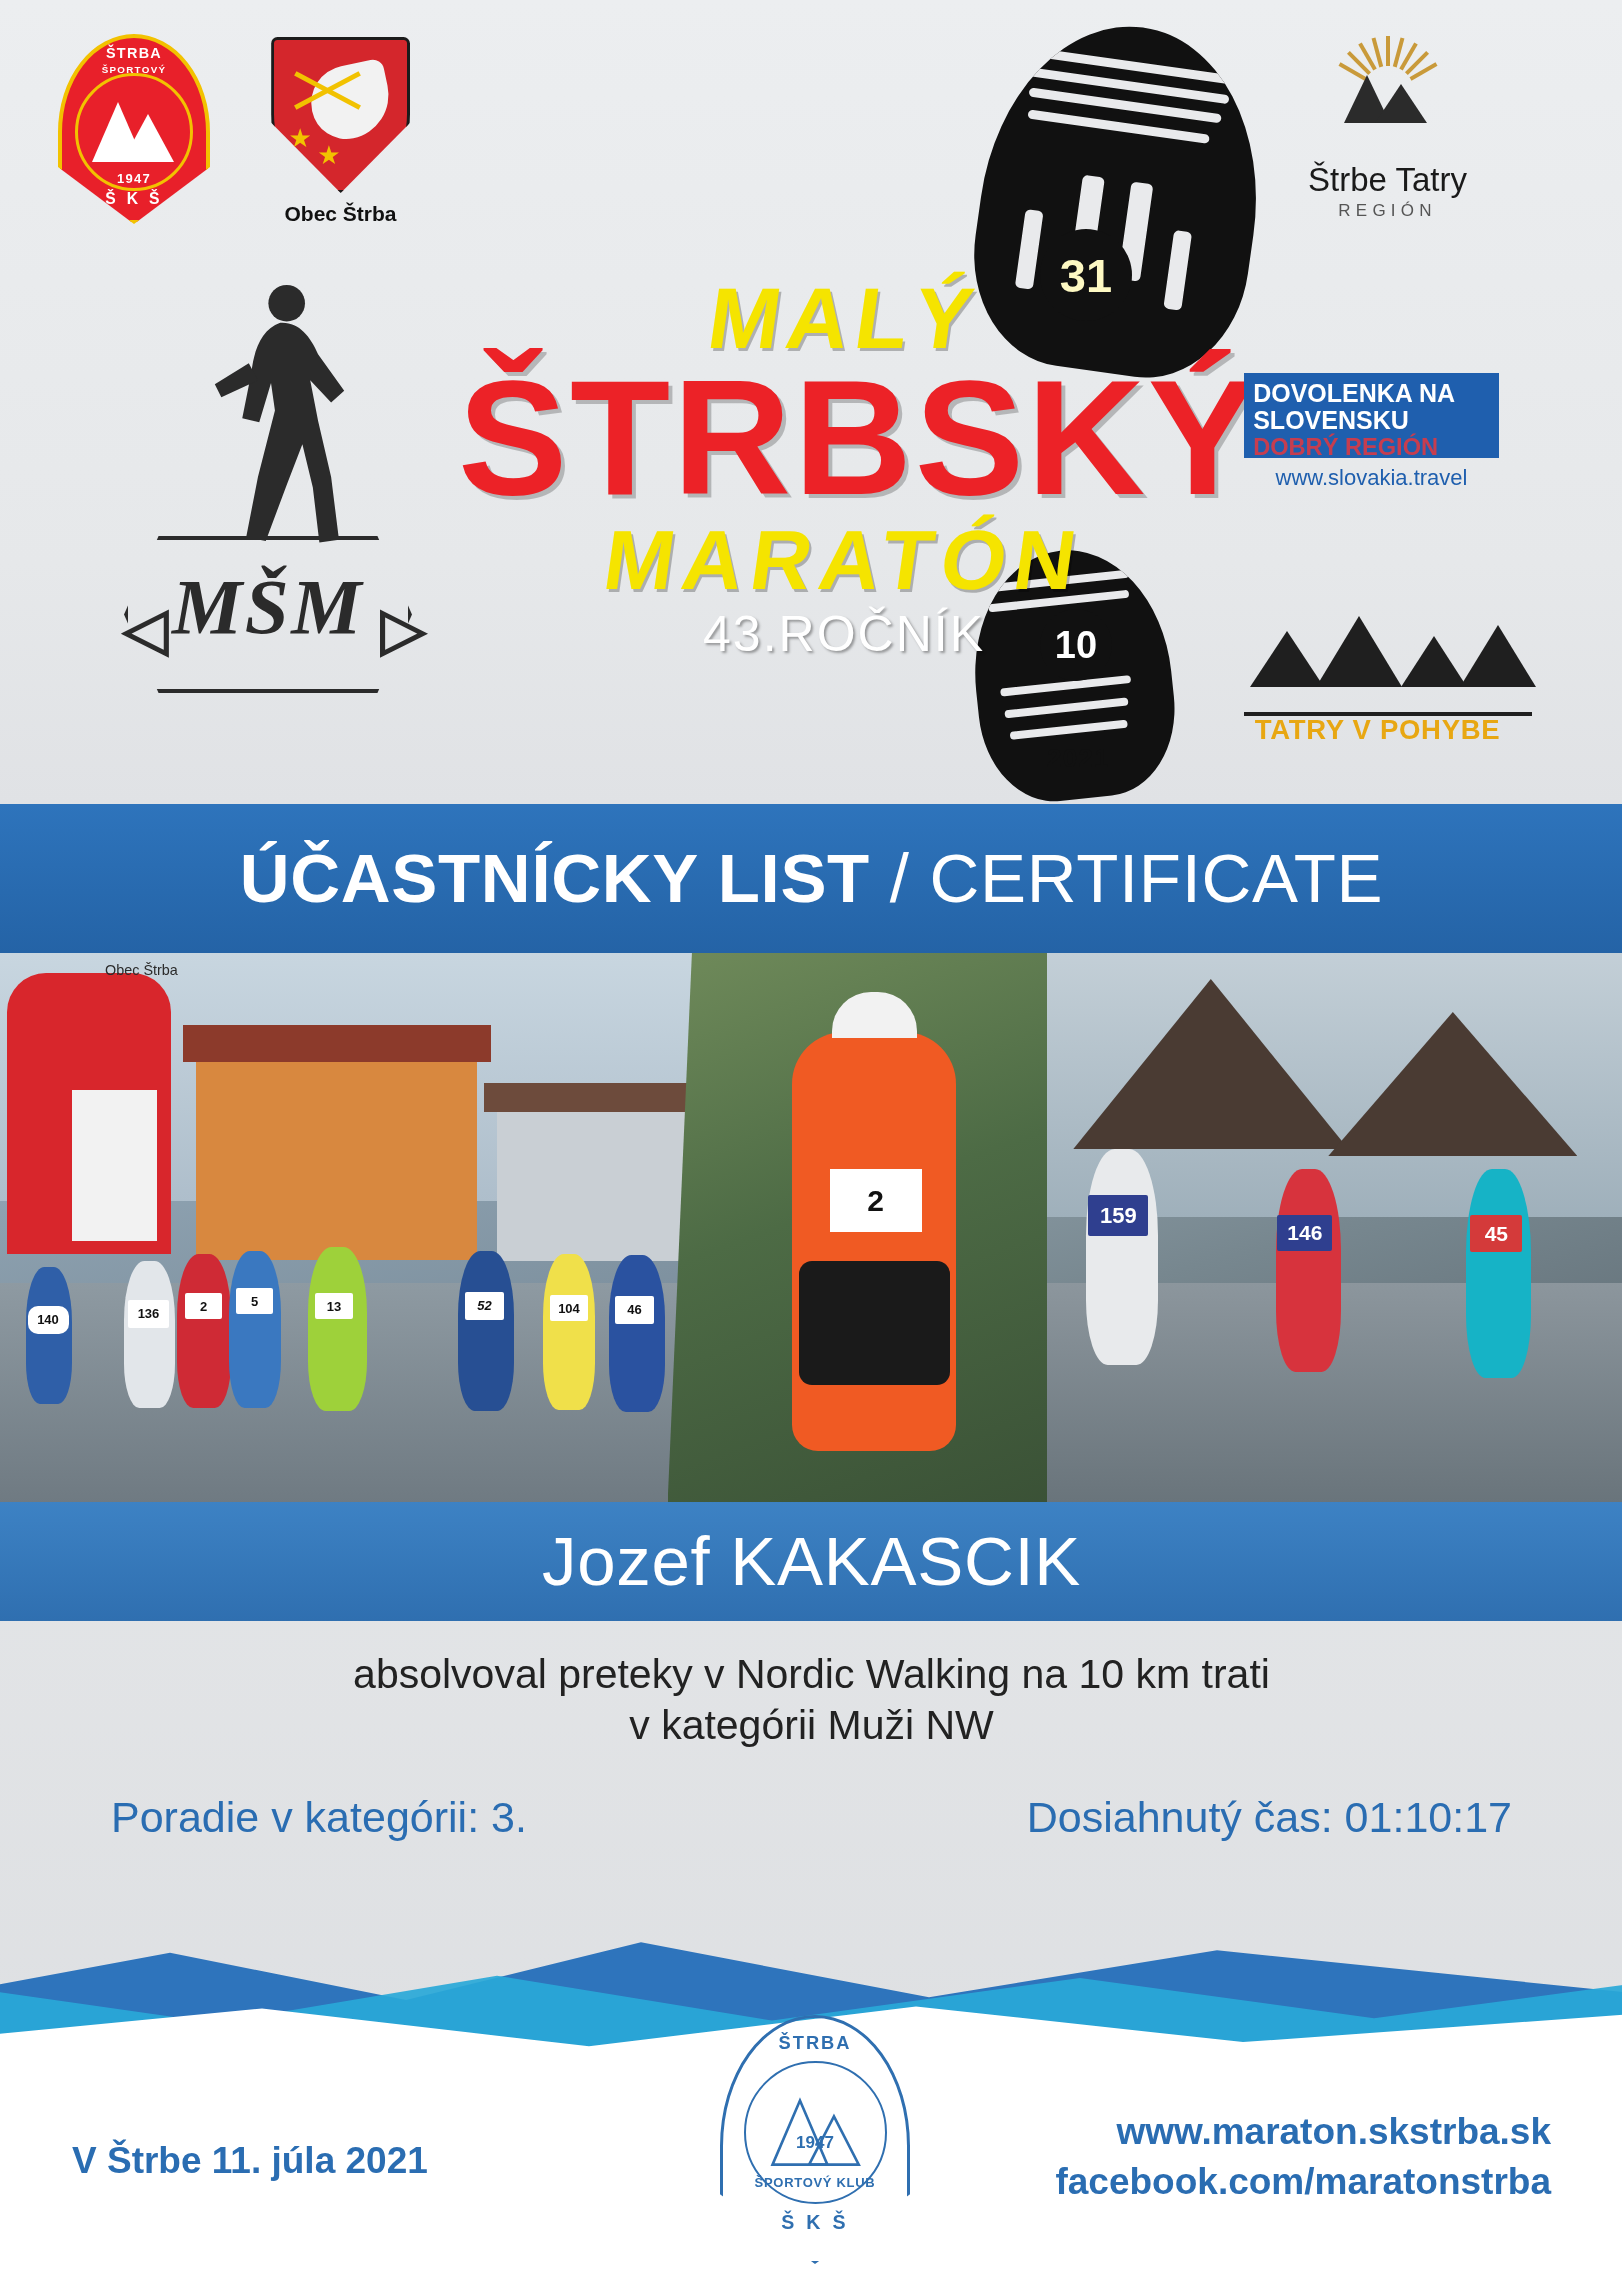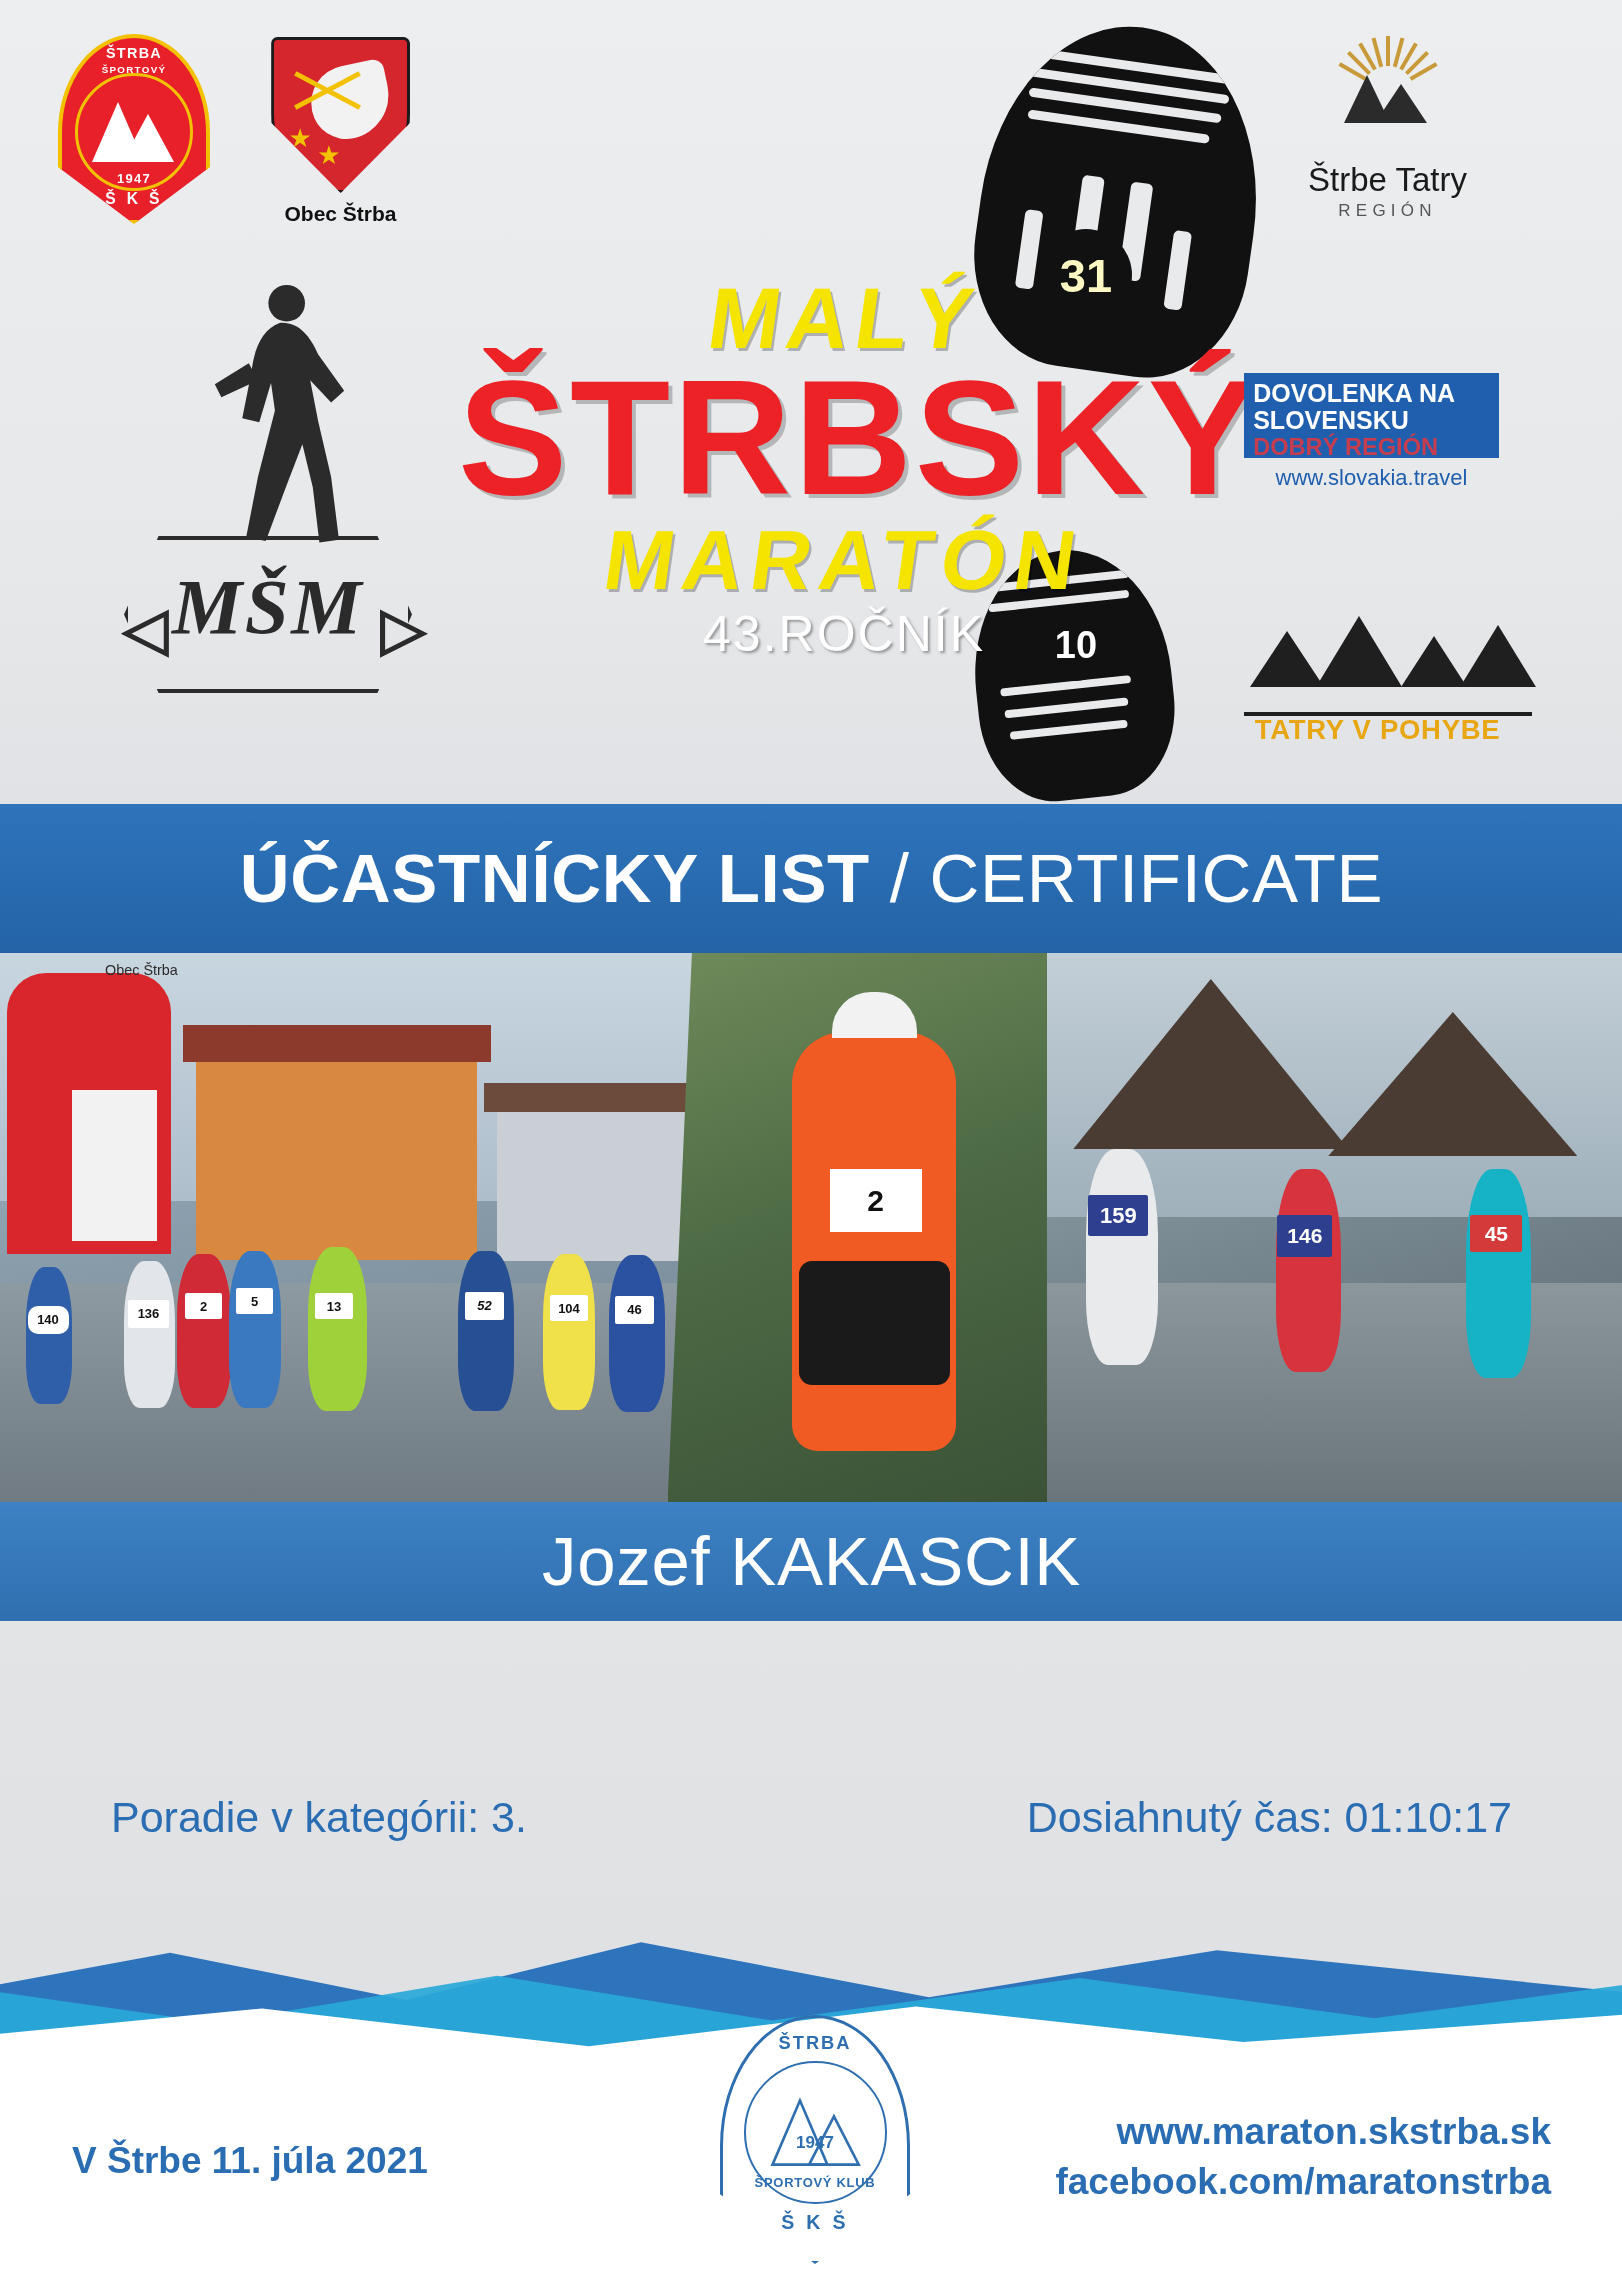--- a/index.html
+++ b/index.html
@@ -728,30 +728,34 @@
     </div>
 
     <div class="photo photo-3">
       <div class="p3-sky"></div>
       <div class="p3-roof" style="left:26px; top:26px; width:275px; height:170px; clip-path:polygon(50% 0,100% 100%,0 100%);"></div>
       <div class="p3-roof" style="left:281px; top:59px; width:249px; height:144px; clip-path:polygon(50% 0,100% 100%,0 100%);"></div>
       <div class="p3-road"></div>
       <div class="runner-blob" style="left:39px; top:196px; width:72px; height:216px; background:#e8eaec;"></div>
       <div class="bib" style="left:41px; top:242px; width:60px; height:41px; background:#2f3f8f; color:#fff; font-size:22px;">159</div>
       <div class="runner-blob" style="left:229px; top:216px; width:65px; height:203px; background:#d7333d;"></div>
-      <div class="bib" style="left:230px; top:262px; width:55px; height:42px; background:#2f3f8f; color:#fff; font-size:21px;">146</div>
+      <div class="bib" style="left:230px; top:262px; width:55px; height:36px; background:#2f3f8f; color:#fff; font-size:21px;">146</div>
       <div class="runner-blob" style="left:419px; top:216px; width:65px; height:209px; background:#16b3c6;"></div>
       <div class="bib" style="left:423px; top:262px; width:52px; height:37px; background:#d43a3a; color:#fff; font-size:21px;">45</div>
     </div>
   </div>
 
   <div class="namebar">
     <div class="nm">Jozef KAKASCIK</div>
   </div>
 
+  <div class="body-text">
+    <div class="bt-line">absolvoval preteky v Nordic Walking na 10 km trati</div>
+    <div class="bt-line">v kategórii Muži NW</div>
+  </div>
 
   <div class="results">
     <div>Poradie v kategórii: 3.</div>
     <div>Dosiahnutý čas: 01:10:17</div>
   </div>
 
   <div class="footer-bg"></div>
   <div class="waves">
     <div class="wave-dark"></div>
     <div class="wave-cyan"></div>

